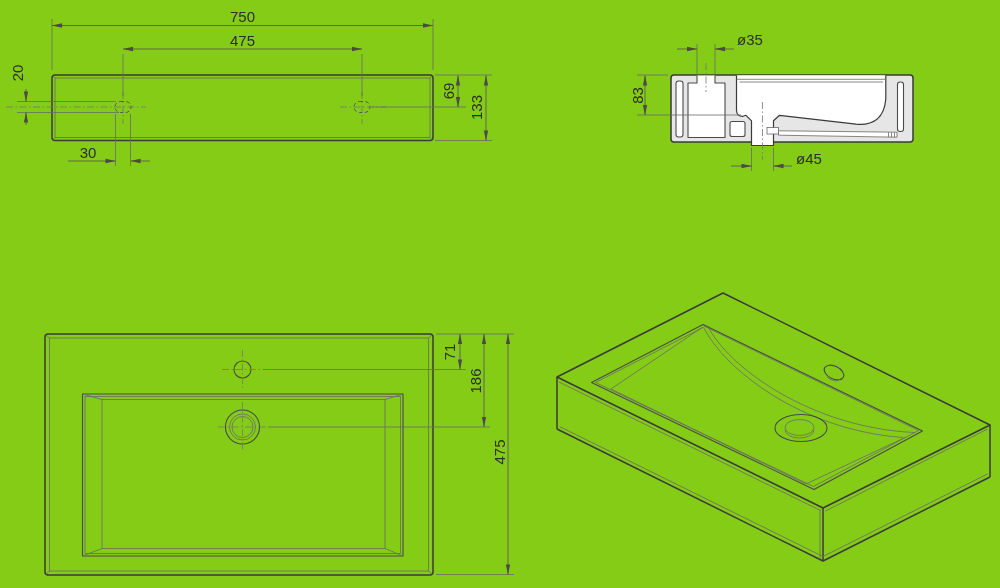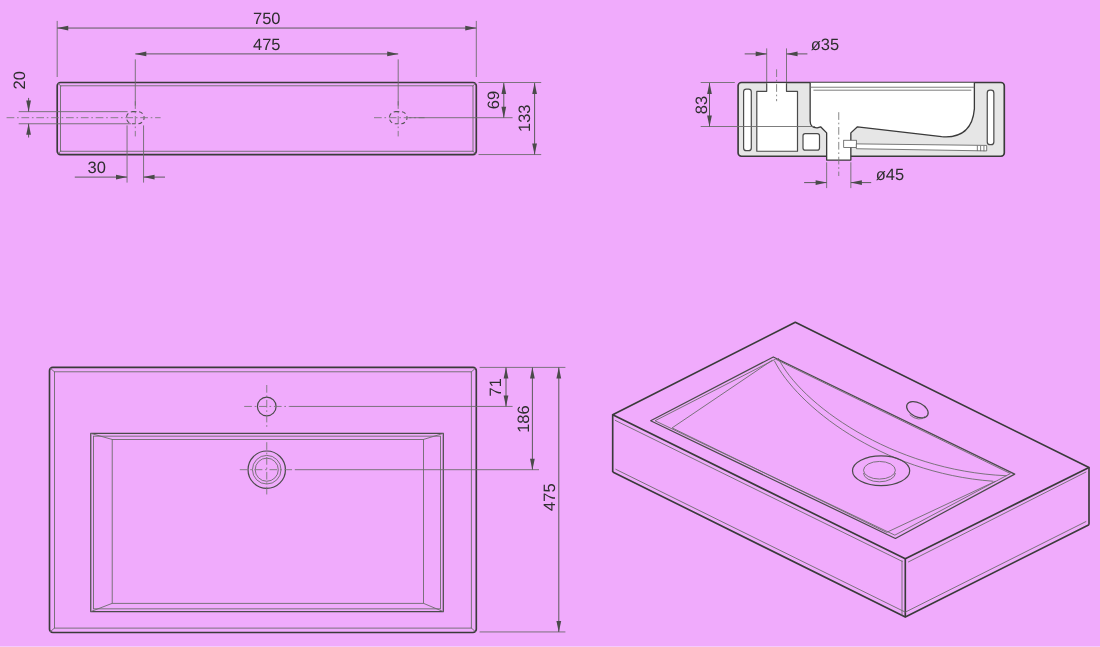--- a/index.html
+++ b/index.html
@@ -1,16 +1,16 @@
 <!DOCTYPE html>
 <html><head>
 <meta charset="utf-8">
 <style>
   html,body{margin:0;padding:0;background:#ffffff;}
-  .stage{position:relative;width:1000px;height:588px;background:#f0abfc;overflow:hidden;
+  .stage{position:relative;width:1000px;height:588px;background:#84cc16;overflow:hidden;
          font-family:"Liberation Sans", sans-serif;}
   svg{position:absolute;left:0;top:0;}
   text{font-family:"Liberation Sans", sans-serif;font-size:15px;fill:#2e2e2e;}
   .obj   {stroke:#3a3a3a;stroke-width:1.5;fill:none;stroke-linejoin:round;}
   .obj2  {stroke:#4a4a4a;stroke-width:1.1;fill:none;stroke-linejoin:round;}
   .thin  {stroke:#6a6a6a;stroke-width:0.8;fill:none;}
   .dim   {stroke:#5a5a5a;stroke-width:0.9;fill:none;}
   .ext   {stroke:#6b6b6b;stroke-width:0.8;fill:none;}
   .cl    {stroke:#777;stroke-width:0.8;fill:none;stroke-dasharray:7 2.5 1.5 2.5;}
   .hid   {stroke:#555;stroke-width:1;fill:none;stroke-dasharray:3.5 2.5;}

